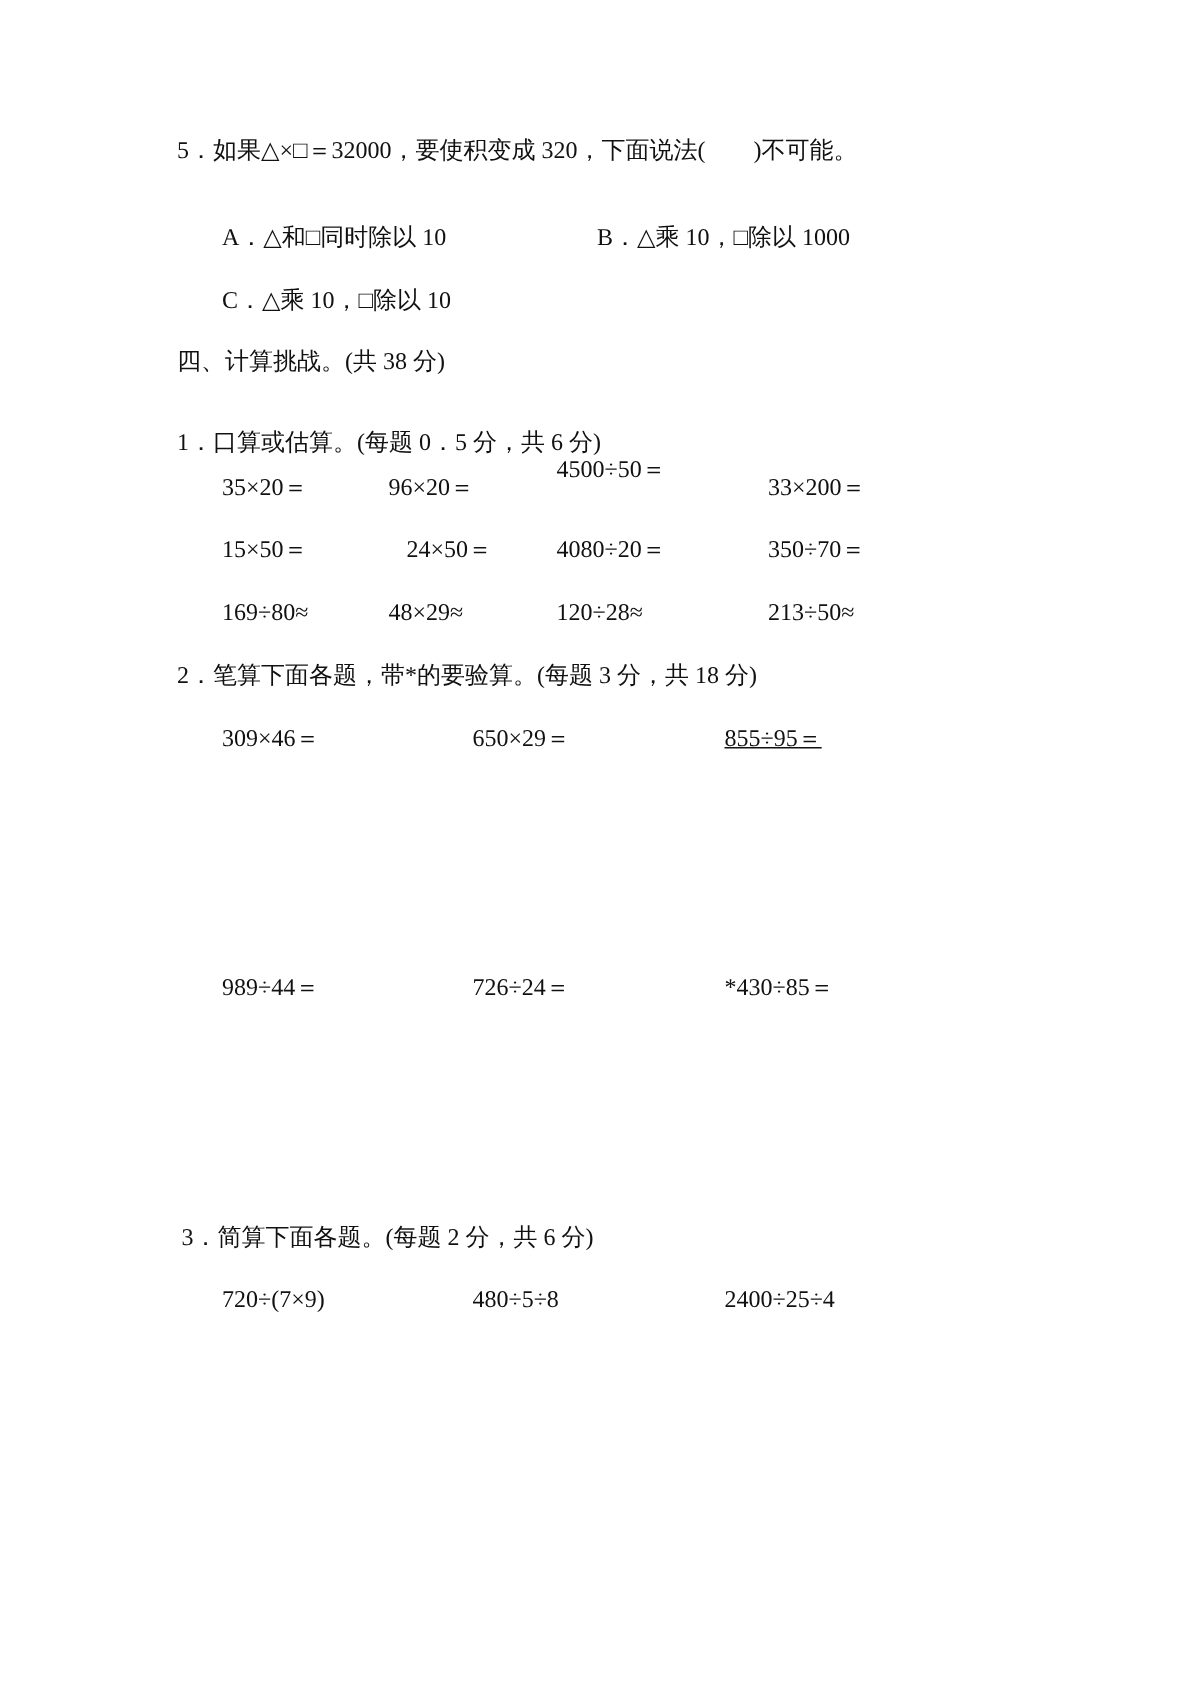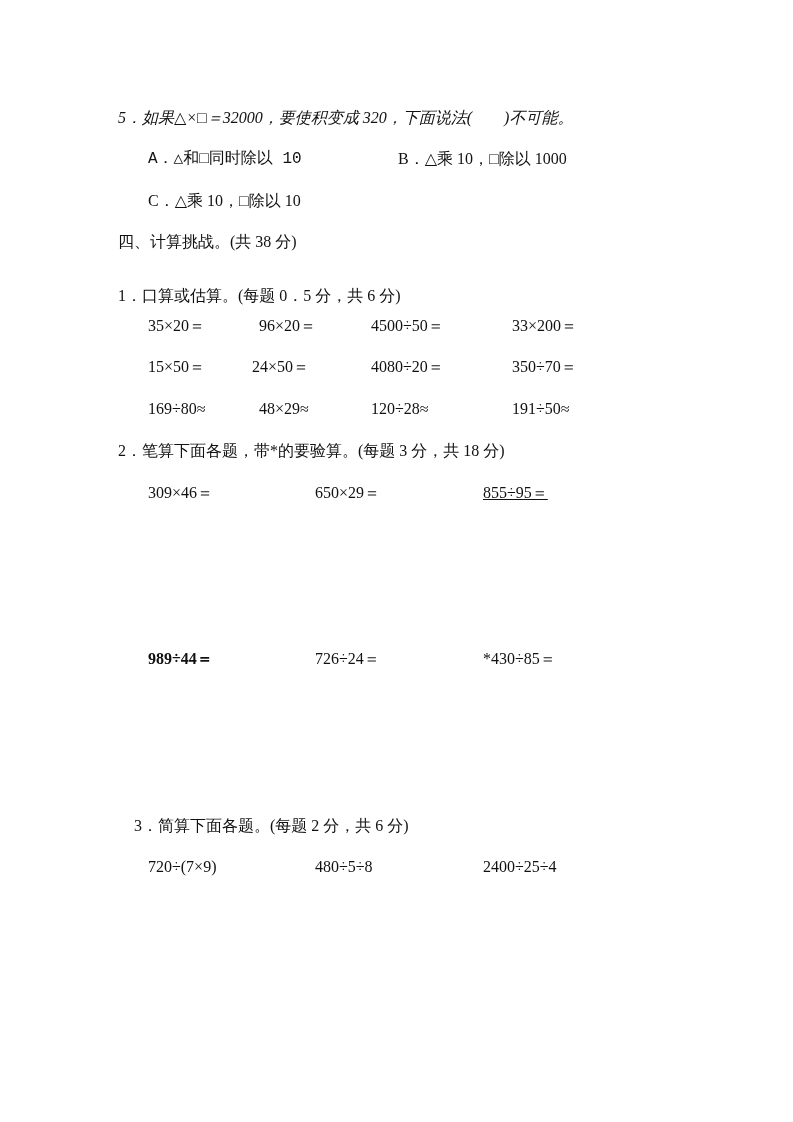--- a/index.html
+++ b/index.html
@@ -7,58 +7,58 @@
     width: 793px; height: 1122px; position: relative; overflow: hidden;
     font-family: "Liberation Serif", "DejaVu Serif", serif;
     color: #111111; font-size: 16px;
   }
   .line { position: absolute; white-space: pre; line-height: 20px; }
 </style>
 </head>
 <body>
 
 <div>
-  <div class="line" style="left:118px; top:108px;font-style:italic;">5．如果△×□＝32000，要使积变成 320，下面说法(　　)不可能。</div>
-  <div class="line" style="left:148px; top:149px;font-family:Liberation Mono, monospace;"><span>A．</span><span>△和□同时除以 10</span></div>
+  <div class="line" style="left:118px; top:91px;">5．如果△×□＝32000，要使积变成 320，下面说法(　　)不可能。</div>
+  <div class="line" style="left:148px; top:149px;"><span>A．</span><span>△和□同时除以 10</span></div>
   <div class="line" style="left:398px; top:149px;"><span>B．</span><span>△乘 10，□除以 1000</span></div>
   <div class="line" style="left:148px; top:191px;"><span>C．</span><span>△乘 10，□除以 10</span></div>
 </div>
 
 <div class="line" style="left:118px; top:232px;">四、计算挑战。(共 38 分)</div>
 
 <div class="line" style="left:118px; top:274px;margin-top:12px;">1．口算或估算。(每题 0．5 分，共 6 分)</div>
 
 <div>
   <div class="line" style="left:148px; top:316px;">35×20＝</div>
   <div class="line" style="left:259px; top:316px;">96×20＝</div>
-  <div class="line" style="left:371px; top:316px;text-align:center;">4500÷50＝</div>
+  <div class="line" style="left:371px; top:304px;text-align:center;">4500÷50＝</div>
   <div class="line" style="left:512px; top:316px;">33×200＝</div>
 
   <div class="line" style="left:148px; top:357px;">15×50＝</div>
-  <div class="line" style="left:252px; top:357px;">24×50＝</div>
+  <div class="line" style="left:271px; top:357px;">24×50＝</div>
   <div class="line" style="left:371px; top:357px;">4080÷20＝</div>
   <div class="line" style="left:512px; top:357px;">350÷70＝</div>
 
   <div class="line" style="left:148px; top:399px;">169÷80≈</div>
   <div class="line" style="left:259px; top:399px;">48×29≈</div>
   <div class="line" style="left:371px; top:399px;">120÷28≈</div>
-  <div class="line" style="left:512px; top:399px;">191÷50≈</div>
+  <div class="line" style="left:512px; top:399px;">213÷50≈</div>
 </div>
 
 <div class="line" style="left:118px; top:441px;">2．笔算下面各题，带*的要验算。(每题 3 分，共 18 分)</div>
 
 <div>
   <div class="line" style="left:148px; top:483px;">309×46＝</div>
   <div class="line" style="left:315px; top:483px;">650×29＝</div>
   <div class="line" style="left:483px; top:483px;text-decoration:underline;">855÷95＝</div>
 
-  <div class="line" style="left:148px; top:649px;font-weight:bold;">989÷44＝</div>
+  <div class="line" style="left:148px; top:649px;">989÷44＝</div>
   <div class="line" style="left:315px; top:649px;">726÷24＝</div>
   <div class="line" style="left:483px; top:649px;">*430÷85＝</div>
 </div>
 
-<div class="line" style="left:134px; top:816px;">3．简算下面各题。(每题 2 分，共 6 分)</div>
+<div class="line" style="left:121px; top:816px;">3．简算下面各题。(每题 2 分，共 6 分)</div>
 
 <div>
   <div class="line" style="left:148px; top:857px;">720÷(7×9)</div>
   <div class="line" style="left:315px; top:857px;">480÷5÷8</div>
   <div class="line" style="left:483px; top:857px;">2400÷25÷4</div>
 </div>
 
 </body></html>

